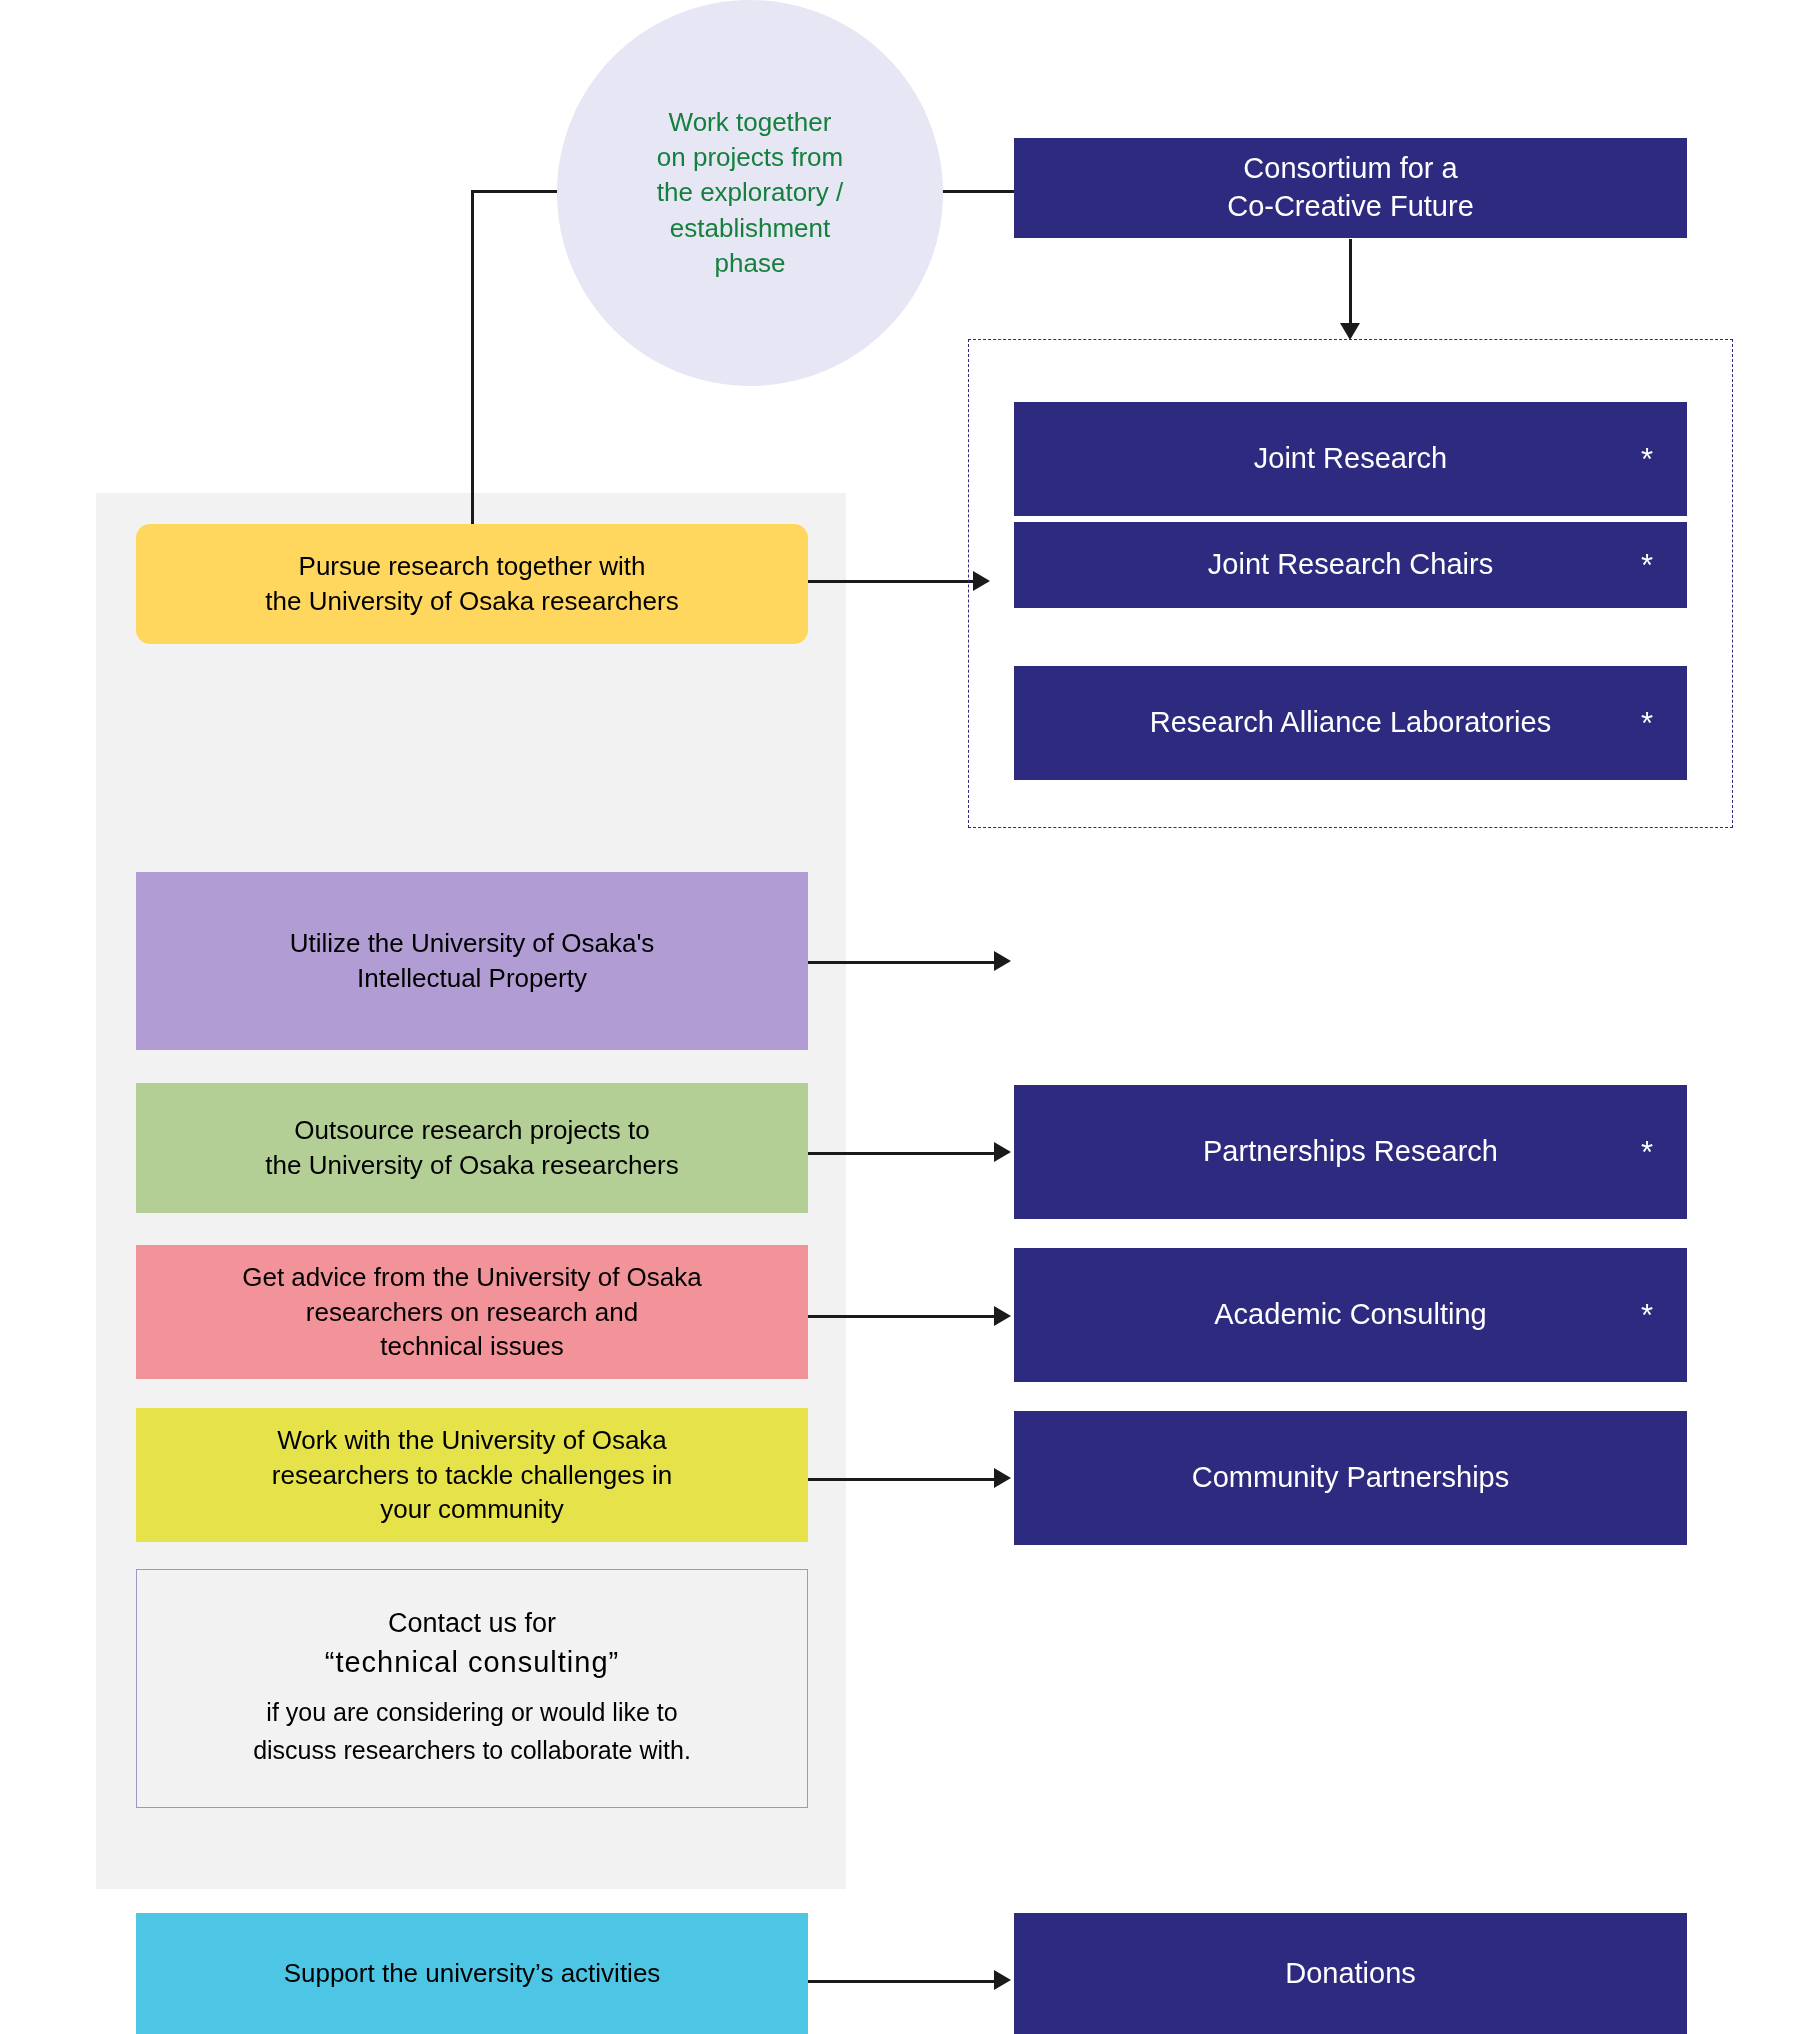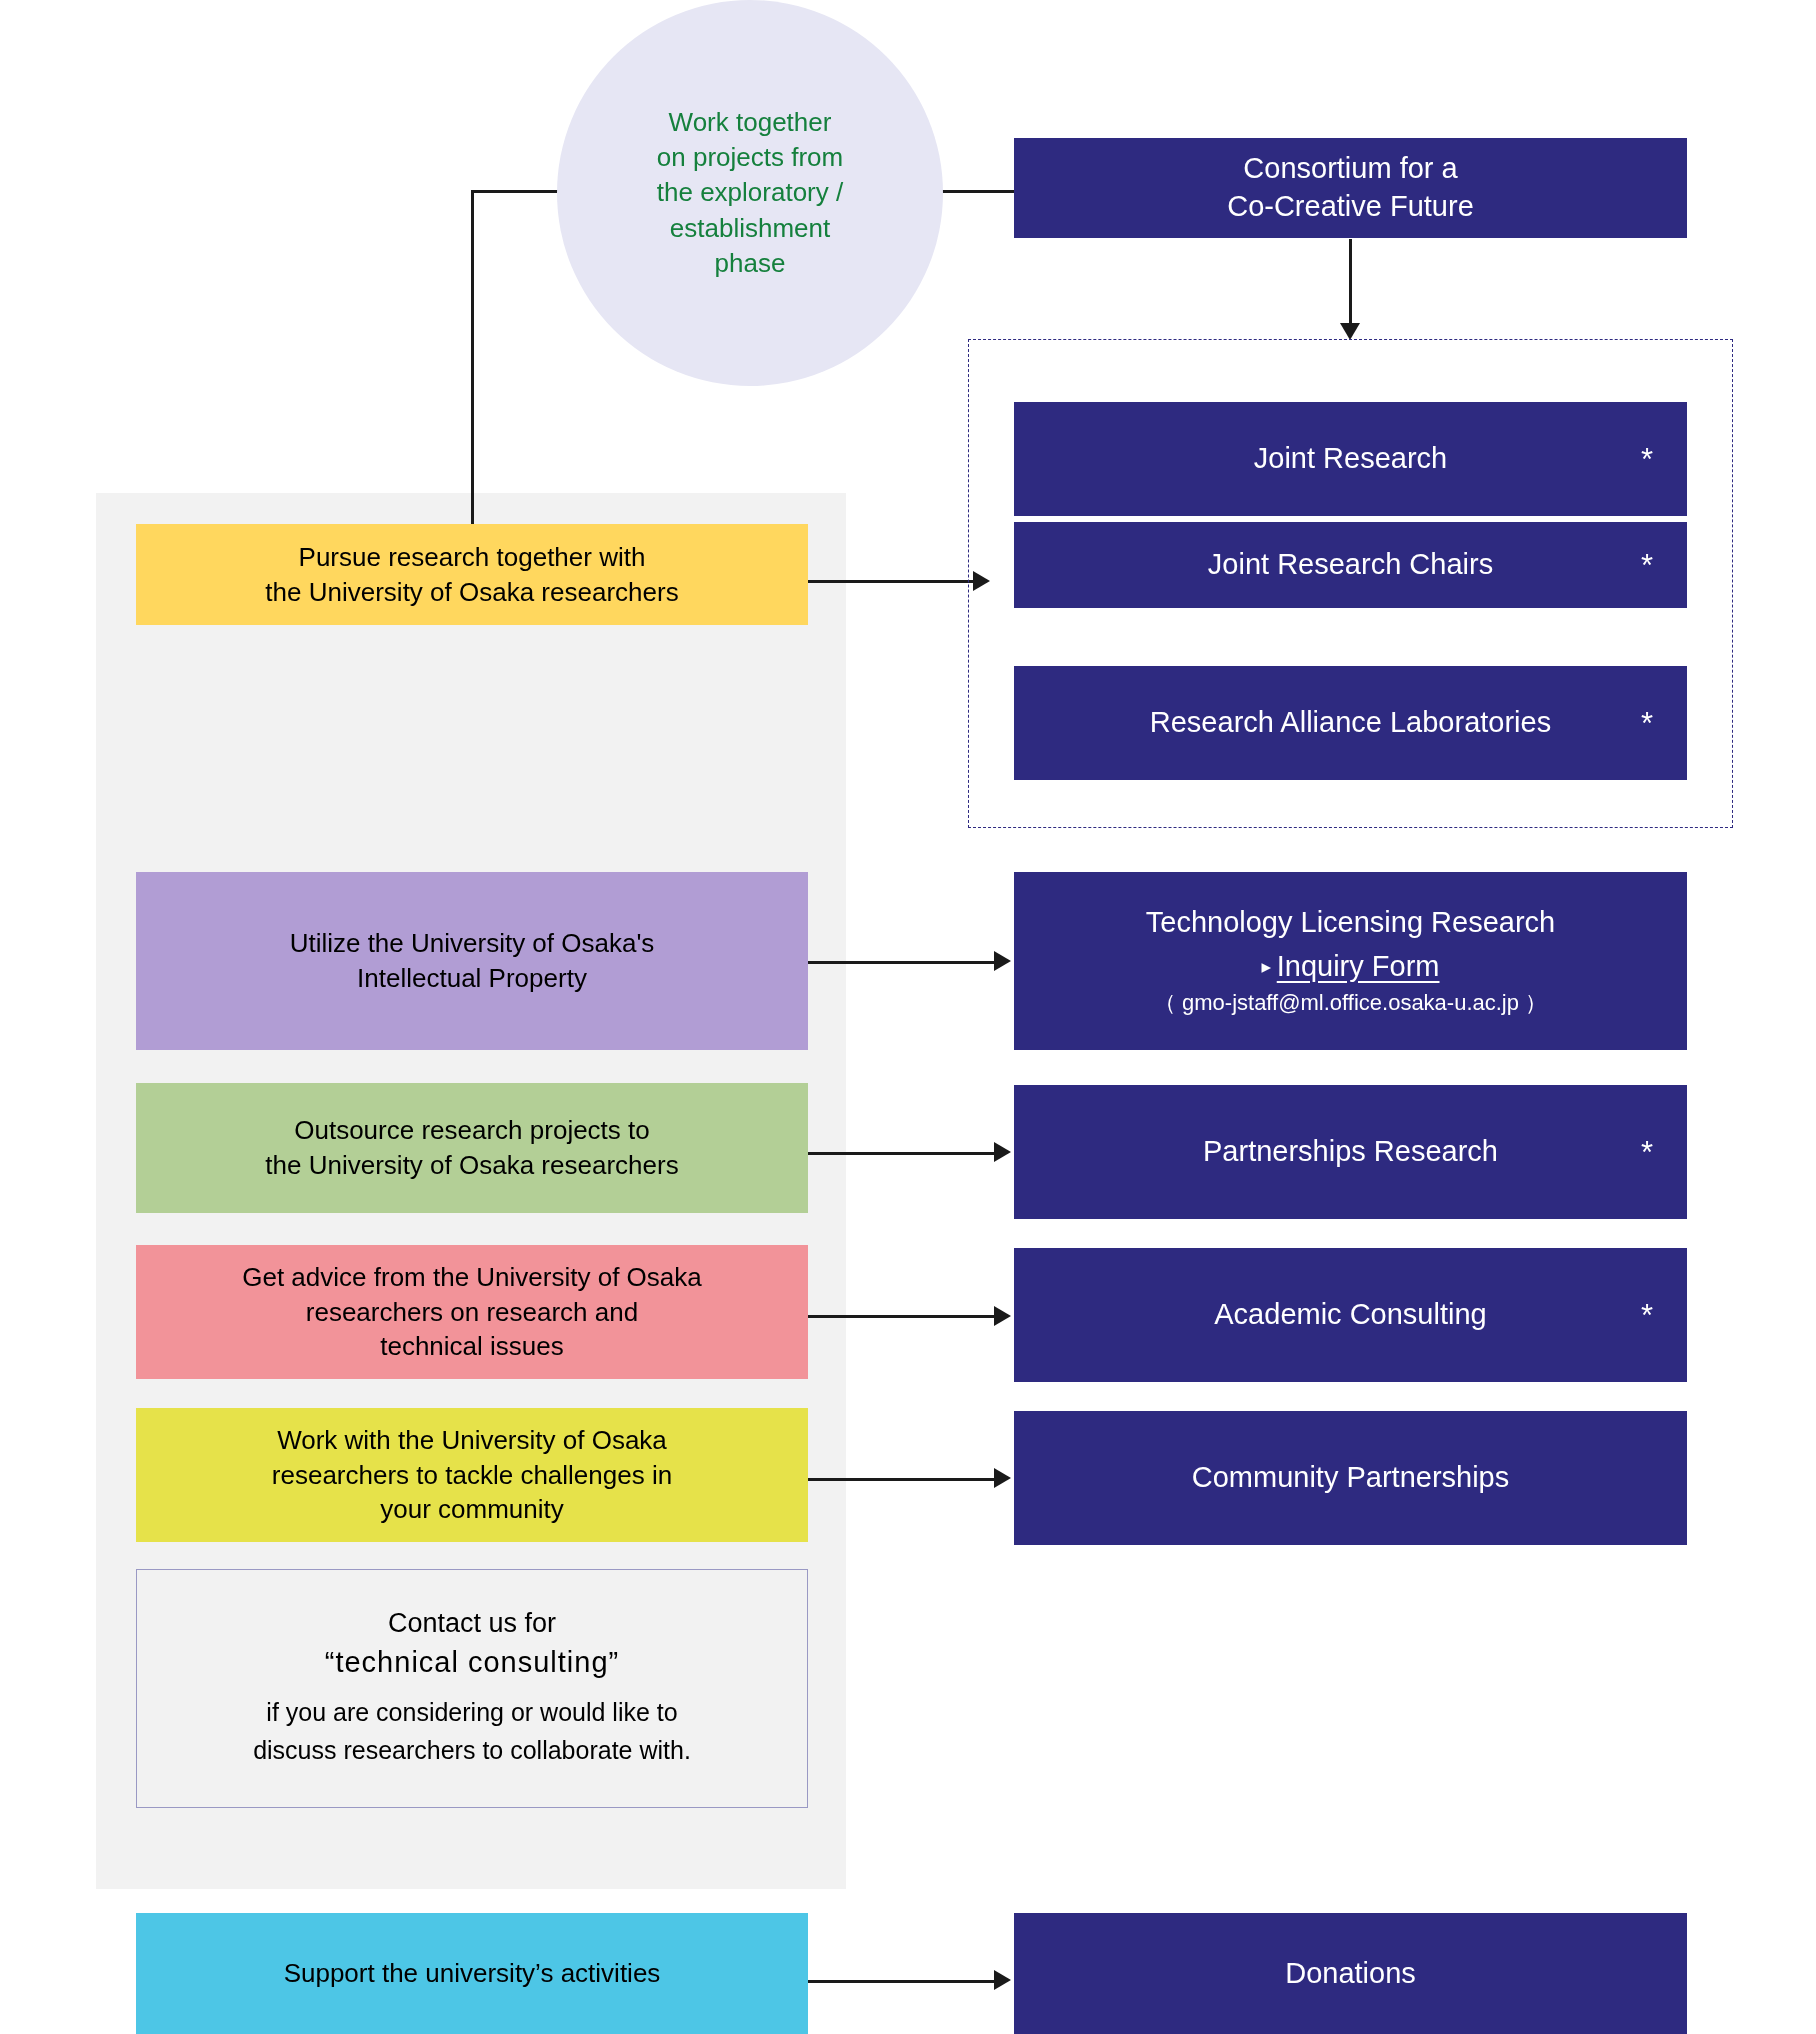--- a/index.html
+++ b/index.html
@@ -217,30 +217,20 @@
   <div class="abs navy" style="top:522px; height:86px;">
     <span class="label">Joint Research Chairs</span>
     <span class="asterisk">*</span>
   </div>
 
   <div class="abs navy" style="top:666px; height:114px;">
     <span class="label">Research Alliance Laboratories</span>
     <span class="asterisk">*</span>
   </div>
 
-  <div class="abs navy" style="top:872px; height:178px;">
-    <div class="tl-inner">
-      <div class="tl-title">Technology Licensing Research</div>
-      <div class="tl-link-row">
-        <span class="tl-caret">▸</span>
-        <span class="tl-link">Inquiry Form</span>
-      </div>
-      <div class="tl-mail">（ gmo-jstaff@ml.office.osaka-u.ac.jp ）</div>
-    </div>
-  </div>
 
   <div class="abs navy" style="top:1085px; height:134px;">
     <span class="label">Partnerships Research</span>
     <span class="asterisk">*</span>
   </div>
 
   <div class="abs navy" style="top:1248px; height:134px;">
     <span class="label">Academic Consulting</span>
     <span class="asterisk">*</span>
   </div>
@@ -248,21 +238,21 @@
   <div class="abs navy" style="top:1411px; height:134px;">
     <span class="label">Community Partnerships</span>
     <span class="asterisk"></span>
   </div>
 
   <div class="abs navy" style="top:1913px; height:121px;">
     <span class="label">Donations</span>
     <span class="asterisk"></span>
   </div>
 
-  <div class="abs chip" style="top:524px; height:101px; background:#FFD75E;">
+  <div class="abs chip" style="top:524px; height:120px; background:#FFD75E;border-radius:14px;">
     <span class="label">Pursue research together with
 the University of Osaka researchers</span>
   </div>
 
   <div class="abs chip" style="top:872px; height:178px; background:#B19DD4;">
     <span class="label">Utilize the University of Osaka's
 Intellectual Property</span>
   </div>
 
   <div class="abs chip" style="top:1083px; height:130px; background:#B3CF96;">

